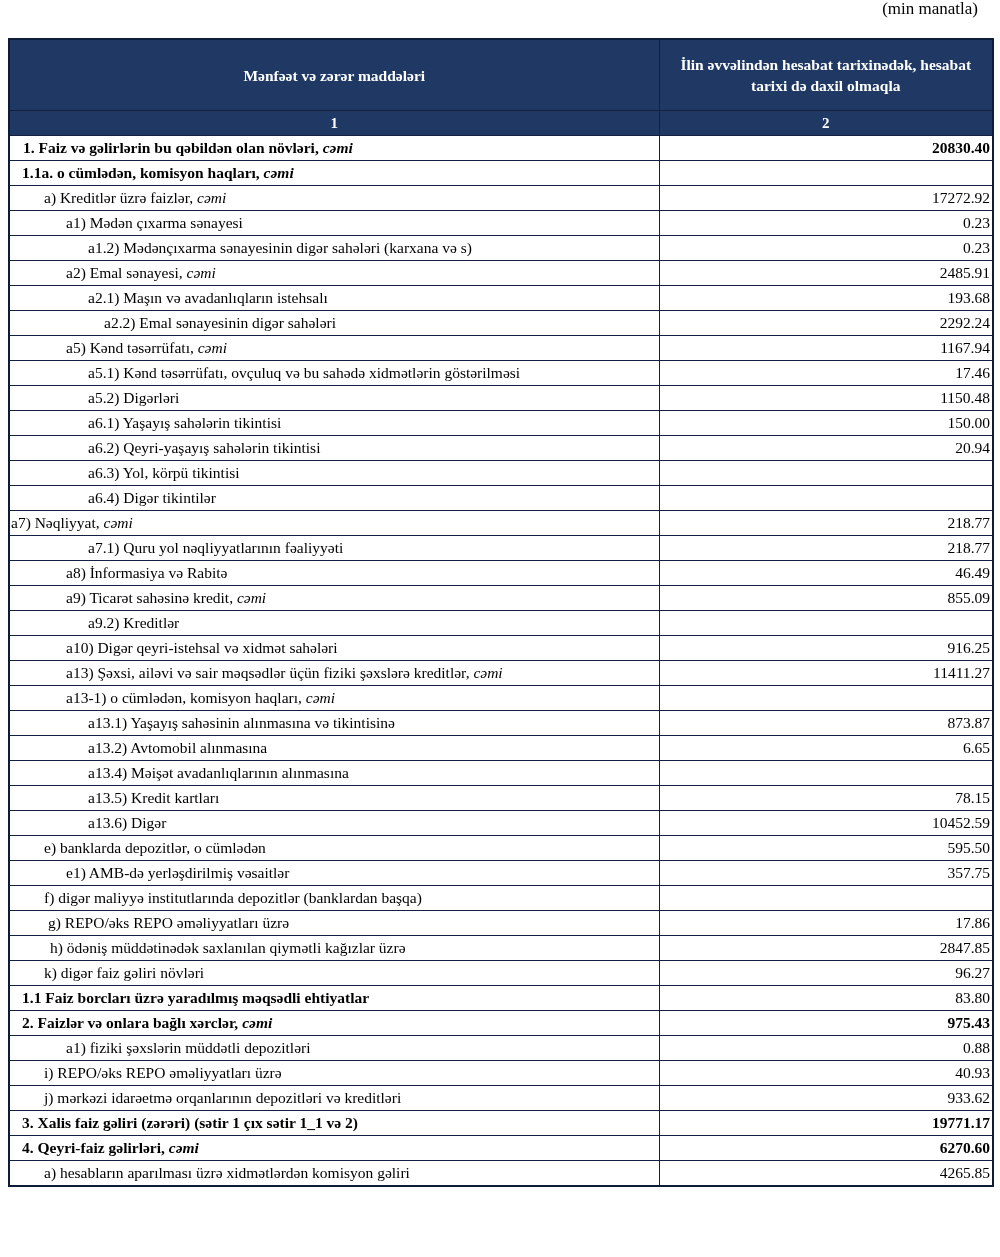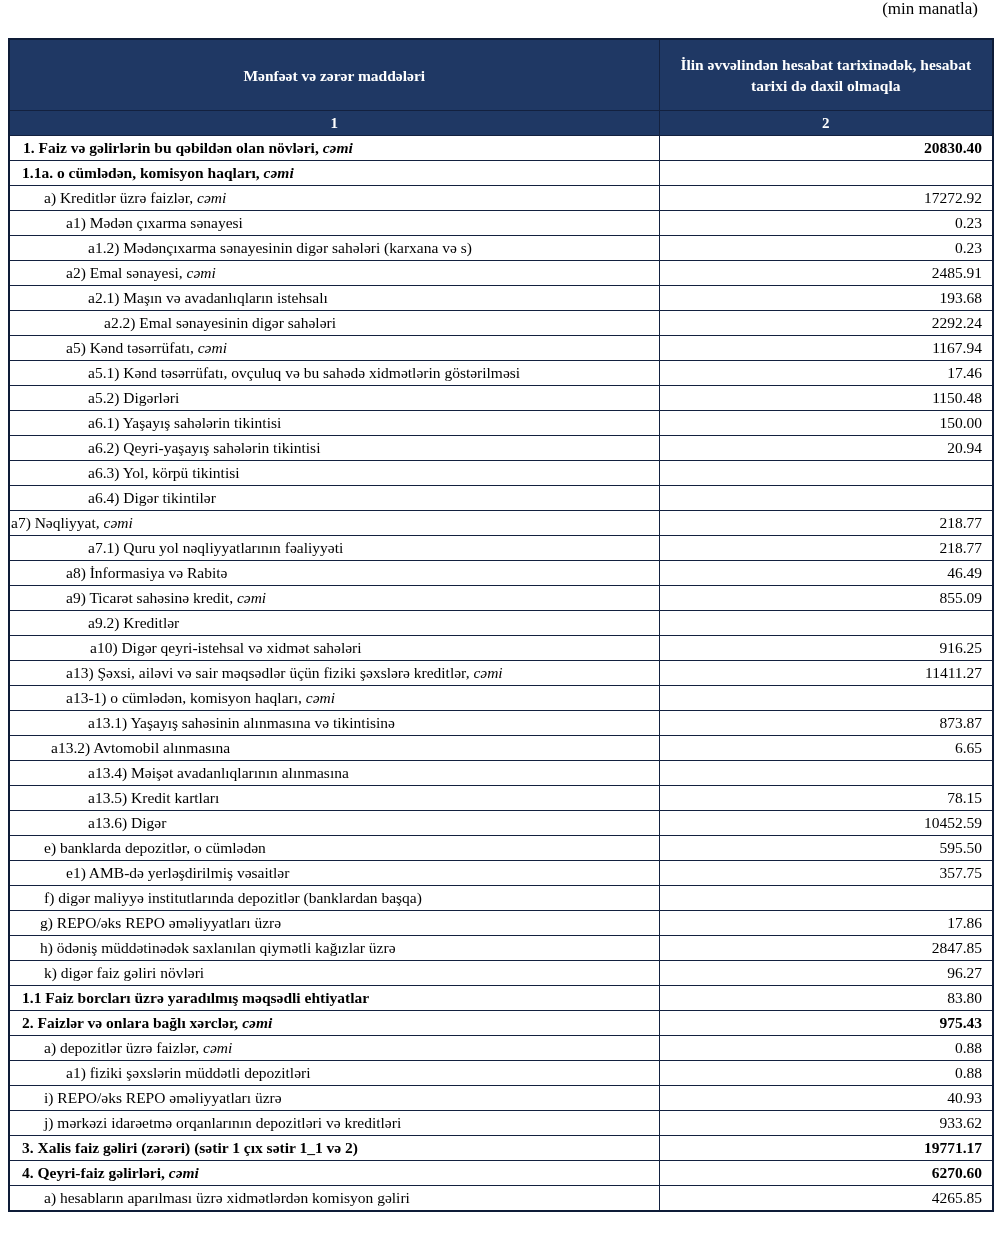--- a/index.html
+++ b/index.html
@@ -58,21 +58,21 @@
     padding-bottom: 1px;
     vertical-align: middle;
   }
   td.label {
     padding-right: 4px;
     white-space: nowrap;
     overflow: hidden;
   }
   td.value {
     text-align: right;
-    padding-right: 10px;
+    padding-right: 2px;
     padding-left: 4px;
     white-space: nowrap;
   }
   tr.bold td.label { font-weight: bold; }
   td.value.vbold { font-weight: bold; }
   .lbl-em { font-style: italic; }
 </style>
 </head>
 <body>
 
@@ -169,37 +169,37 @@
   </tr>
         <tr>
     <td class="label" style="padding-left: 56px;"><span class="lbl-text">a9) Ticarət sahəsinə kredit, </span><span class="lbl-em">cəmi</span></td>
     <td class="value">855.09</td>
   </tr>
         <tr>
     <td class="label" style="padding-left: 78px;"><span class="lbl-text">a9.2) Kreditlər</span><span class="lbl-em"></span></td>
     <td class="value"></td>
   </tr>
         <tr>
-    <td class="label" style="padding-left: 80px;"><span class="lbl-text">a10) Digər qeyri-istehsal və xidmət sahələri</span><span class="lbl-em"></span></td>
+    <td class="label" style="padding-left: 56px;"><span class="lbl-text">a10) Digər qeyri-istehsal və xidmət sahələri</span><span class="lbl-em"></span></td>
     <td class="value">916.25</td>
   </tr>
         <tr>
     <td class="label" style="padding-left: 56px;"><span class="lbl-text">a13) Şəxsi, ailəvi və sair məqsədlər üçün fiziki şəxslərə kreditlər, </span><span class="lbl-em">cəmi</span></td>
     <td class="value">11411.27</td>
   </tr>
         <tr>
     <td class="label" style="padding-left: 56px;"><span class="lbl-text">a13-1) o cümlədən, komisyon haqları, </span><span class="lbl-em">cəmi</span></td>
     <td class="value"></td>
   </tr>
         <tr>
     <td class="label" style="padding-left: 78px;"><span class="lbl-text">a13.1) Yaşayış sahəsinin alınmasına və tikintisinə</span><span class="lbl-em"></span></td>
     <td class="value">873.87</td>
   </tr>
         <tr>
-    <td class="label" style="padding-left: 41px;"><span class="lbl-text">a13.2) Avtomobil alınmasına</span><span class="lbl-em"></span></td>
+    <td class="label" style="padding-left: 78px;"><span class="lbl-text">a13.2) Avtomobil alınmasına</span><span class="lbl-em"></span></td>
     <td class="value">6.65</td>
   </tr>
         <tr>
     <td class="label" style="padding-left: 78px;"><span class="lbl-text">a13.4) Məişət avadanlıqlarının alınmasına</span><span class="lbl-em"></span></td>
     <td class="value"></td>
   </tr>
         <tr>
     <td class="label" style="padding-left: 78px;"><span class="lbl-text">a13.5) Kredit kartları</span><span class="lbl-em"></span></td>
     <td class="value">78.15</td>
   </tr>
@@ -213,42 +213,38 @@
   </tr>
         <tr>
     <td class="label" style="padding-left: 56px;"><span class="lbl-text">e1) AMB-də yerləşdirilmiş vəsaitlər</span><span class="lbl-em"></span></td>
     <td class="value">357.75</td>
   </tr>
         <tr>
     <td class="label" style="padding-left: 34px;"><span class="lbl-text">f) digər maliyyə institutlarında depozitlər (banklardan başqa)</span><span class="lbl-em"></span></td>
     <td class="value"></td>
   </tr>
         <tr>
-    <td class="label" style="padding-left: 30px; margin-left: 20px;"><span class="lbl-text">g) REPO/əks REPO əməliyyatları üzrə</span><span class="lbl-em"></span></td>
+    <td class="label" style="padding-left: 38px; margin-left: 20px;"><span class="lbl-text">g) REPO/əks REPO əməliyyatları üzrə</span><span class="lbl-em"></span></td>
     <td class="value">17.86</td>
   </tr>
         <tr>
-    <td class="label" style="padding-left: 30px; margin-left: 27px;"><span class="lbl-text">h) ödəniş müddətinədək saxlanılan qiymətli kağızlar üzrə</span><span class="lbl-em"></span></td>
+    <td class="label" style="padding-left: 40px; margin-left: 27px;"><span class="lbl-text">h) ödəniş müddətinədək saxlanılan qiymətli kağızlar üzrə</span><span class="lbl-em"></span></td>
     <td class="value">2847.85</td>
   </tr>
         <tr>
     <td class="label" style="padding-left: 34px;"><span class="lbl-text">k) digər faiz gəliri növləri</span><span class="lbl-em"></span></td>
     <td class="value">96.27</td>
   </tr>
         <tr class="bold">
     <td class="label" style="padding-left: 12px;"><span class="lbl-text">1.1 Faiz borcları üzrə yaradılmış məqsədli ehtiyatlar</span><span class="lbl-em"></span></td>
     <td class="value">83.80</td>
   </tr>
         <tr class="bold">
     <td class="label" style="padding-left: 12px;"><span class="lbl-text">2. Faizlər və onlara bağlı xərclər, </span><span class="lbl-em">cəmi</span></td>
     <td class="value vbold">975.43</td>
-  </tr>
-        <tr>
-    <td class="label" style="padding-left: 34px;"><span class="lbl-text">a) depozitlər üzrə faizlər, </span><span class="lbl-em">cəmi</span></td>
-    <td class="value">0.88</td>
   </tr>
         <tr>
     <td class="label" style="padding-left: 56px; font-family: Liberation Serif, serif;"><span class="lbl-text">a1) fiziki şəxslərin müddətli depozitləri</span><span class="lbl-em"></span></td>
     <td class="value">0.88</td>
   </tr>
         <tr>
     <td class="label" style="padding-left: 34px;"><span class="lbl-text">i) REPO/əks REPO əməliyyatları üzrə</span><span class="lbl-em"></span></td>
     <td class="value">40.93</td>
   </tr>
         <tr>

